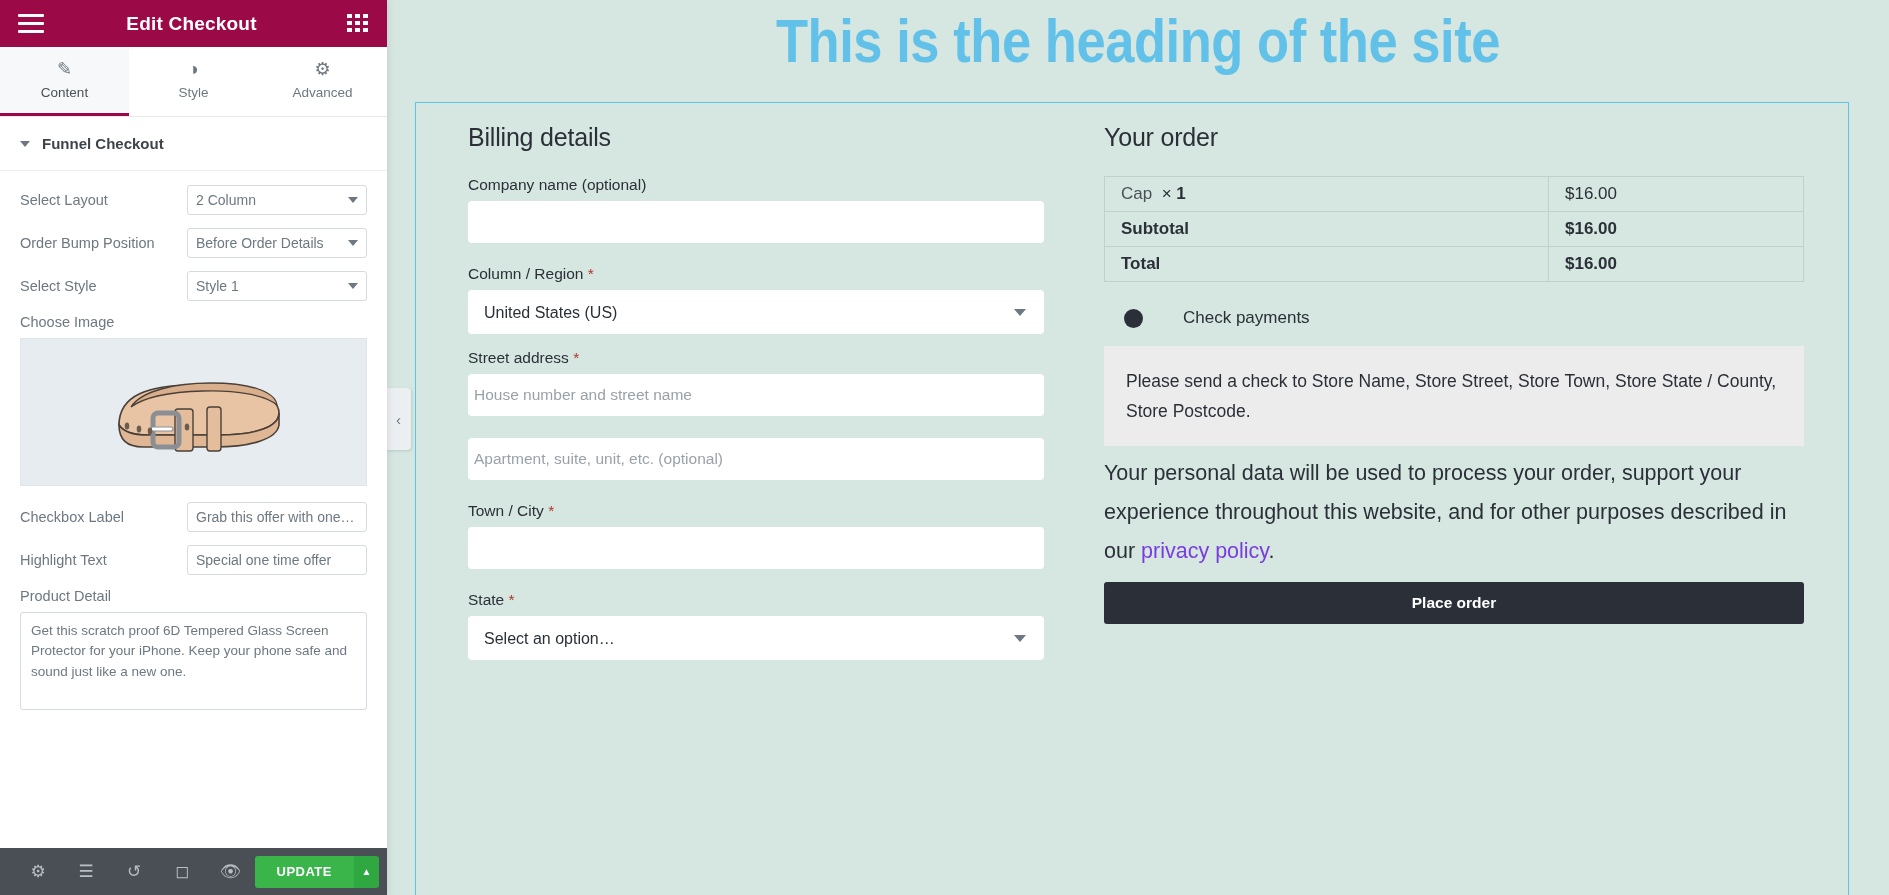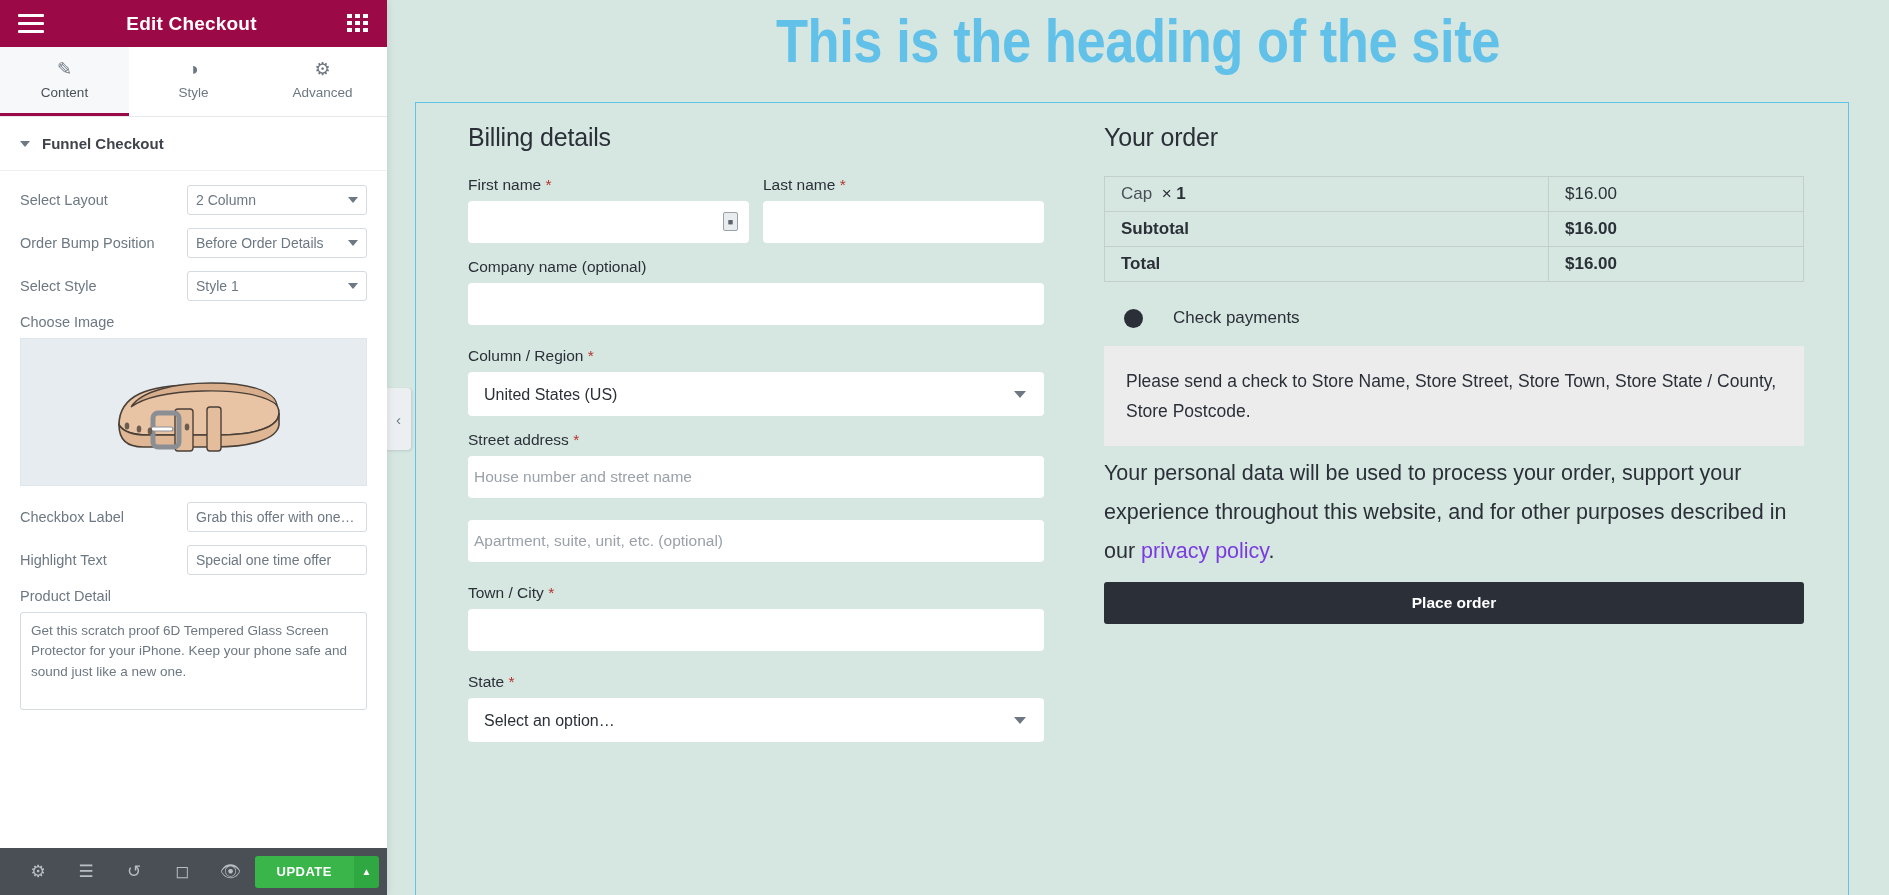--- a/index.html
+++ b/index.html
@@ -191,21 +191,21 @@
   table.order-tbl td {
     padding: 7px 16px; font-size: 17px; color: #2b3038;
     border-bottom: 1px solid #c3cfca;
   }
   table.order-tbl tr:last-child td { border-bottom: none; }
   table.order-tbl td.price { border-left: 1px solid #c3cfca; width: 255px; }
   .prod-name { color: #4a5058; }
   .qty { font-weight: 700; color: #2b3038; }
   td.bold { font-weight: 700; }
 
-  .pay-row { display: flex; align-items: center; gap: 30px; margin: 4px 0 18px 20px; }
+  .pay-row { display: flex; align-items: center; gap: 40px; margin: 4px 0 18px 20px; }
   .radio-dot { width: 19px; height: 19px; border-radius: 50%; background: #2b3038; }
   .pay-label { font-size: 17px; color: #2b3038; }
   .pay-note {
     background: #ececec; padding: 20px 22px;
     font-size: 17.5px; line-height: 1.72; color: #2b3038;
     margin-bottom: 8px;
   }
   .privacy {
     font-size: 21.5px; line-height: 1.82; color: #2b3038;
     margin-bottom: 10px;
@@ -348,37 +348,20 @@
   <main class="canvas">
     <div class="collapse-handle">‹</div>
 
     <h1 class="site-heading">This is the heading of the site</h1>
 
     <div class="checkout-box">
 
       <section class="col-billing">
         <h2 class="col-h">Billing details</h2>
 
-        <div class="frow">
-          <div class="fgroup">
-            <label class="flabel">
-              <span>First name</span> <span class="req">*</span>
-            </label>
-            <div class="input-wrap">
-              <input class="finput" type="text" value="" style="">
-              <span class="autofill-ico">■</span>
-            </div>
-          </div>
-          <div class="fgroup">
-            <label class="flabel">
-              <span>Last name</span> <span class="req">*</span>
-            </label>
-            <input class="finput" type="text" value="" style="">
-          </div>
-        </div>
 
         <div class="fgroup">
           <label class="flabel">Company name (optional)</label>
           <input class="finput" type="text" value="" style="">
         </div>
 
         <div class="gap-sm"></div>
 
         <div class="fgroup">
           <label class="flabel">

